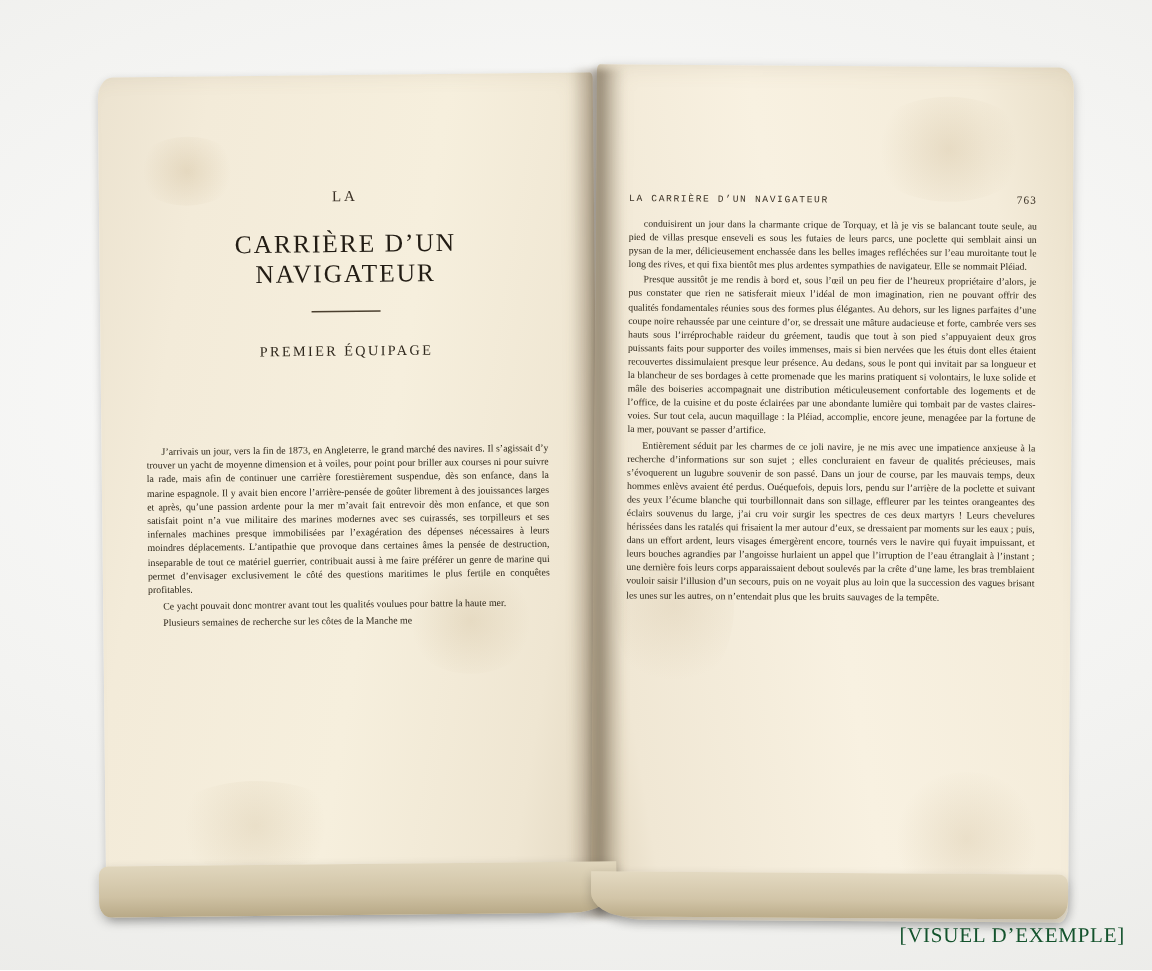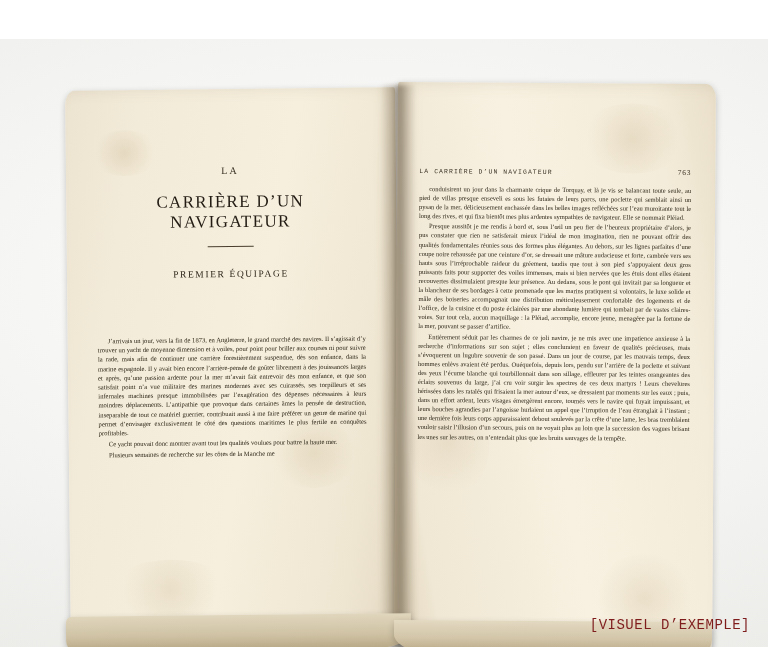--- a/index.html
+++ b/index.html
@@ -14,21 +14,20 @@
     background: #ffffff;
     overflow: hidden;
     font-family: "Liberation Serif", serif;
   }
 
   
   .photo-bg {
     position: absolute;
     inset: 0;
     background: #ffffff;
-    margin-top: 39px;
   }
 
   
   .surface {
     position: absolute;
     left: 0; top: 0; right: 0; bottom: 0;
     background:
       radial-gradient(120% 80% at 50% 40%, #fdfdfd 0%, #f3f3f1 55%, #e9e9e6 100%);
   }
 
@@ -191,24 +190,24 @@
     text-align: justify;
     text-indent: 10px;
     color: #2c2518;
   }
 
   
   .caption {
     position: absolute;
     right: 18px;
     bottom: 14px;
-    font-family: Liberation Mono, monospace;
+    font-family: Liberation Serif, serif;
     font-size: 14px;
     letter-spacing: 0.5px;
-    color: #7f1d1d;
+    color: #14532d;
   }
 </style>
 </head>
 <body>
 
 <div id="page">
   <div class="photo-bg">
     <div class="surface"></div>
 
     <div class="book">

